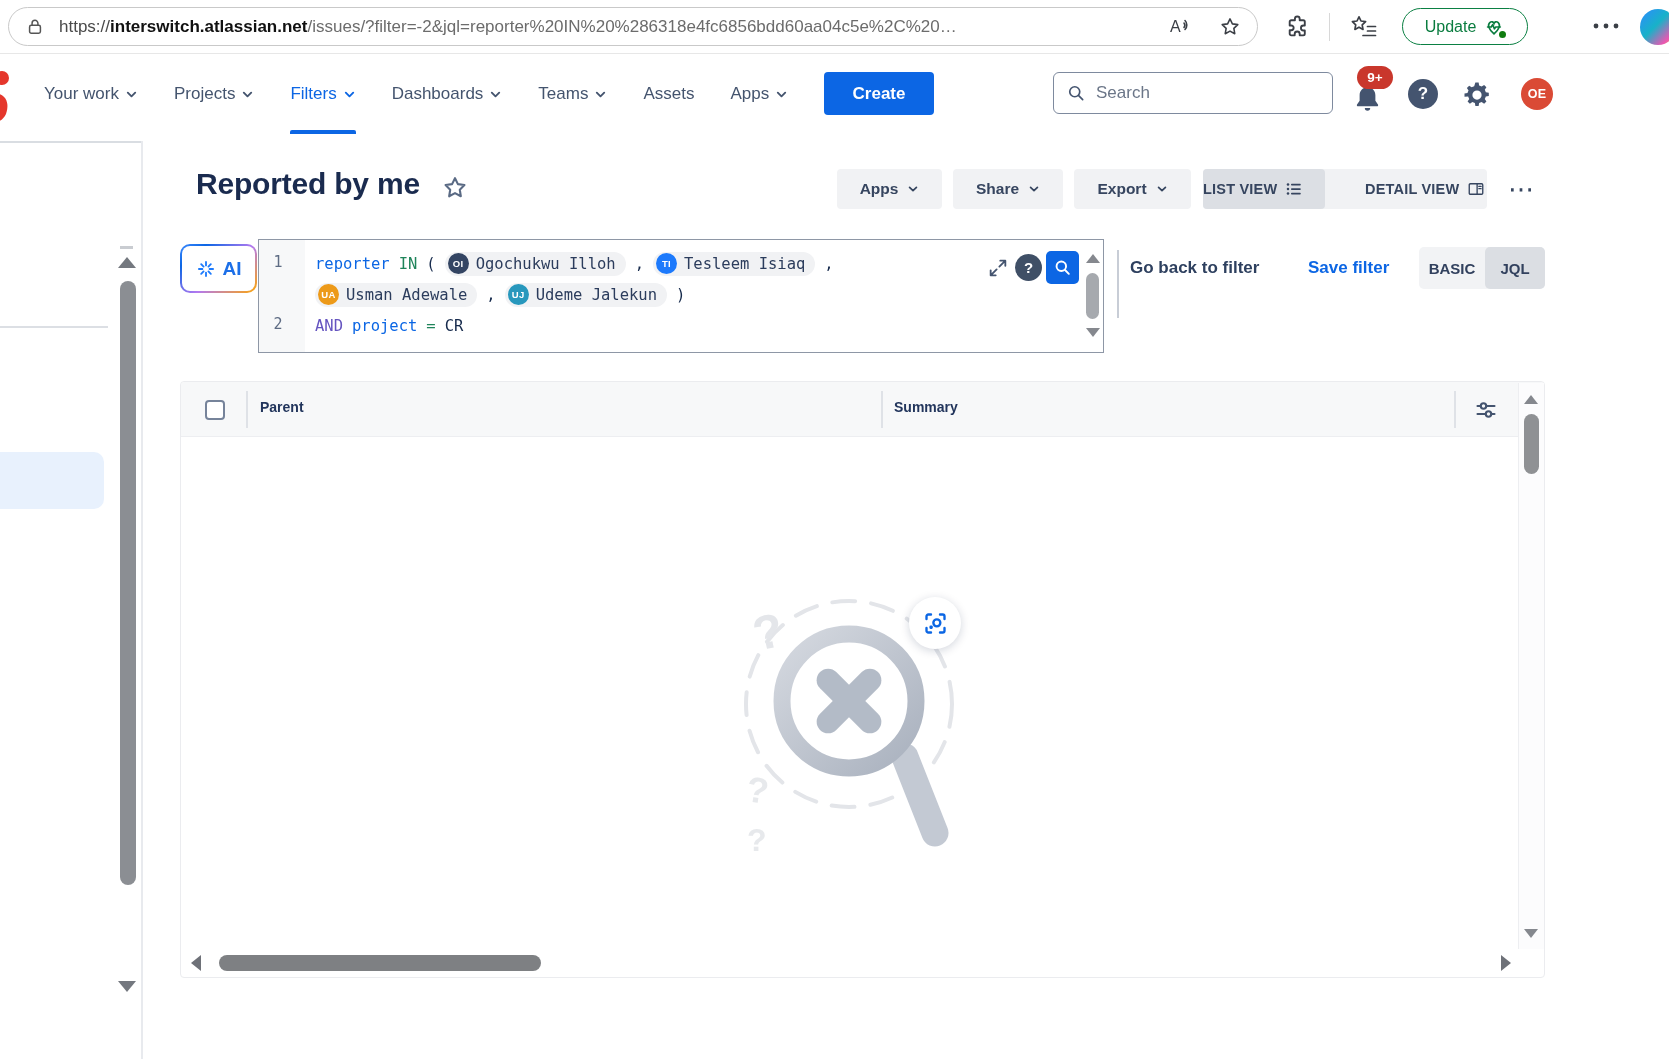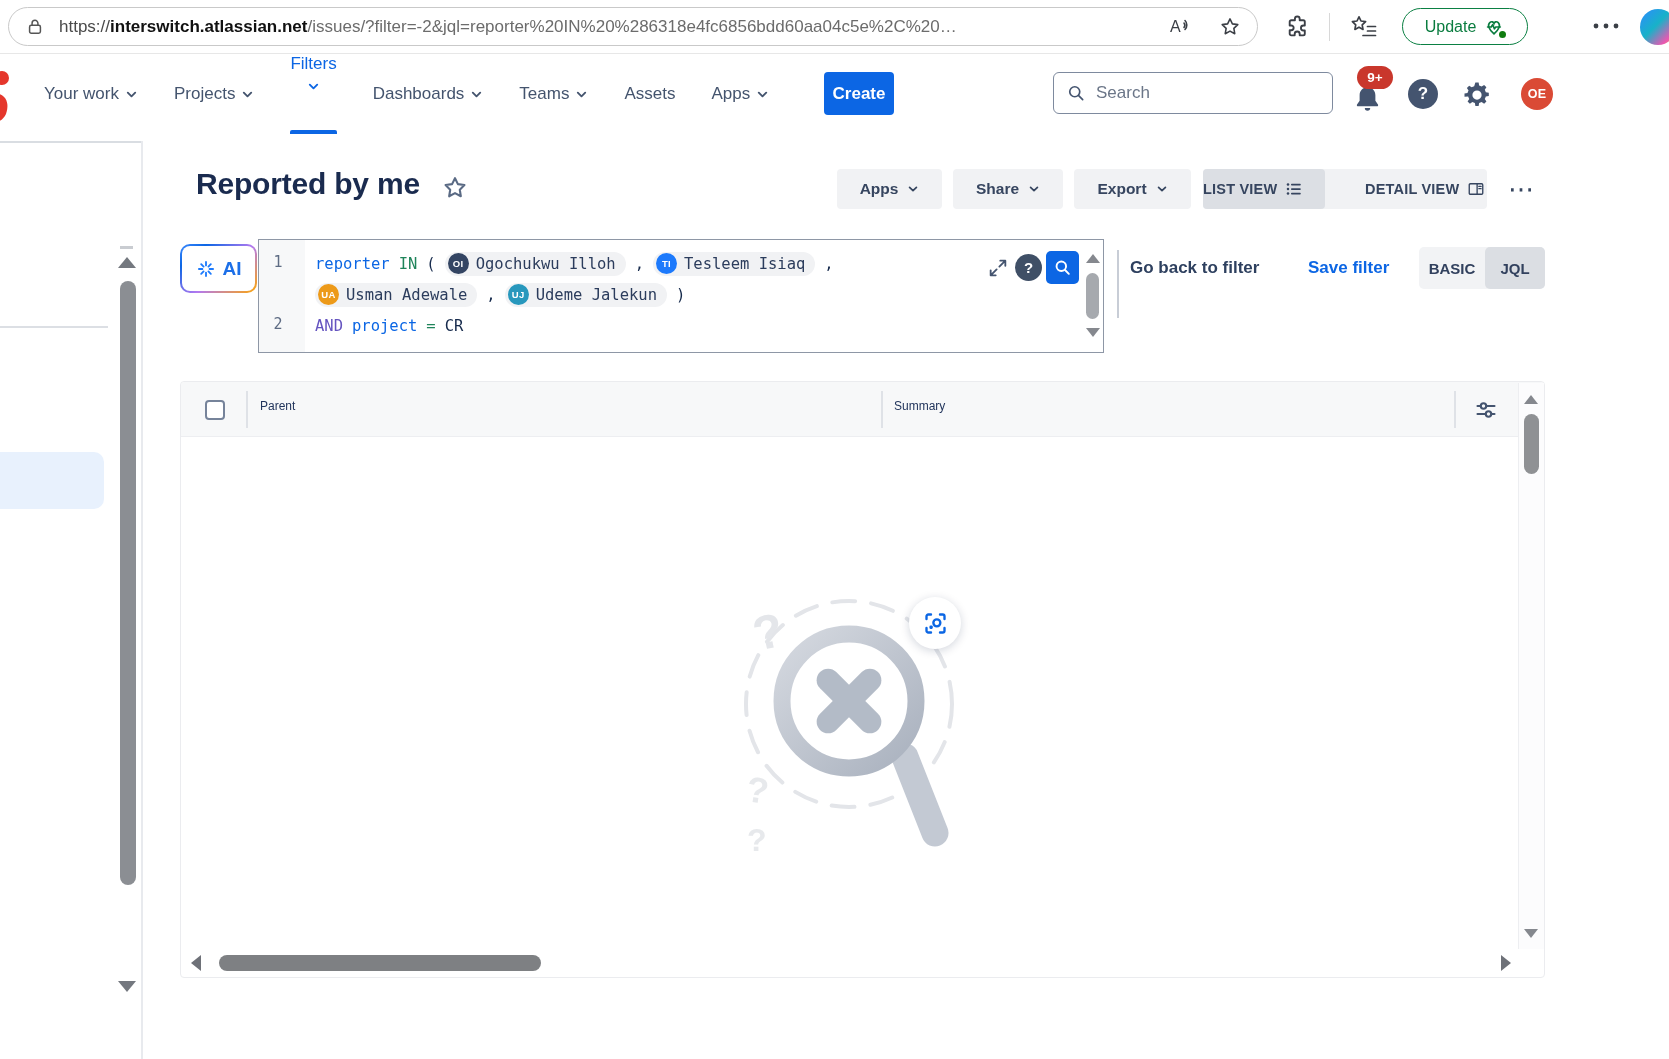--- a/index.html
+++ b/index.html
@@ -17,23 +17,23 @@
   .url-path { color:#6c6c6c; }
   .chrome-ic { color:#3B3F46; display:flex; align-items:center; justify-content:center; }
   .chrome-divider { position:absolute; left:1329px; top:13px; width:1px; height:28px; background:#D8D8D8; }
   .update-btn { position:absolute; left:1402px; top:8px; width:126px; height:37px; border:1.5px solid #0B8043; border-radius:19px; background:#fff; display:flex; align-items:center; justify-content:center; gap:7px; color:#0A7C3F; font-size:16px; }
   .copilot { position:absolute; left:1640px; top:9px; width:36px; height:36px; border-radius:50%; background:linear-gradient(135deg,#2E8BFF 0%,#18B2C8 45%,#E957B2 80%,#F7B12F 100%); }
 
   
   .jira-nav { position:absolute; left:0; top:54px; width:1669px; height:80px; background:#fff; }
   .nav-items { position:absolute; left:44px; top:0; height:80px; display:flex; align-items:stretch; gap:36px; }
   .nav-item { display:flex; align-items:center; gap:6px; font-size:17px; font-weight:500; color:#44546E; position:relative; cursor:pointer; }
-  .nav-item.active { color:#0C66E4;flex-direction:column; }
+  .nav-item.active { color:#0C66E4; }
   .nav-item.active .underline { position:absolute; left:0; right:0; bottom:0; height:4px; background:#0C66E4; border-radius:2px 2px 0 0; }
-  .create-btn { position:absolute; left:824px; top:18px; width:70px; height:43px; background:#0C66E4; color:#fff; font-size:17px; font-weight:600; border-radius:4px; display:flex; align-items:center; justify-content:center; cursor:pointer; }
+  .create-btn { position:absolute; left:824px; top:18px; width:110px; height:43px; background:#0C66E4; color:#fff; font-size:17px; font-weight:600; border-radius:4px; display:flex; align-items:center; justify-content:center; cursor:pointer; }
   .nav-search { position:absolute; left:1053px; top:18px; width:280px; height:42px; border:1px solid #7E8A9E; border-radius:6px; display:flex; align-items:center; padding-left:12px; gap:10px; background:#fff; }
   .nav-search input { border:none; outline:none; font-size:17px; color:#44546E; width:210px; font-family:"Liberation Sans",sans-serif; }
   .nav-search input::placeholder { color:#6B7688; }
   .notif-badge { position:absolute; left:1357px; top:12px; min-width:36px; height:23px; background:#C9372C; border-radius:12px; color:#fff; font-size:13.5px; font-weight:700; display:flex; align-items:center; justify-content:center; }
   .help-circle { position:absolute; left:1408px; top:25px; width:30px; height:30px; border-radius:50%; background:#44546F; color:#fff; font-size:17px; font-weight:700; display:flex; align-items:center; justify-content:center; }
   .avatar { position:absolute; left:1521px; top:24px; width:32px; height:32px; border-radius:50%; background:#DA4A35; color:#fff; font-size:12.5px; font-weight:700; display:flex; align-items:center; justify-content:center; letter-spacing:.3px; }
 
   
   .sb-topline { position:absolute; left:0; top:141px; width:141px; height:2px; background:#D9DDE2; }
   .sb-vline { position:absolute; left:141px; top:141px; width:2px; height:918px; background:#E8EAEE; }
@@ -81,21 +81,21 @@
   .go-back { position:absolute; left:1130px; top:258px; font-size:17px; font-weight:600; color:#2E405F; cursor:pointer; }
   .save-filter { position:absolute; left:1308px; top:258px; font-size:17px; font-weight:600; color:#0C66E4; cursor:pointer; }
   .mode-toggle { position:absolute; left:1419px; top:247px; height:42px; background:#F2F3F5; border-radius:5px; display:flex; align-items:center; padding:0; }
   .mode-seg { height:42px; display:flex; align-items:center; justify-content:center; font-size:15px; font-weight:600; color:#32415E; border-radius:5px; cursor:pointer; }
   .mode-seg.sel { background:#DBDEE3; }
 
   
   .table-frame { position:absolute; left:180px; top:381px; width:1365px; height:597px; border:1px solid #EBECEF; border-radius:4px; background:#fff; }
   .table-header { position:absolute; left:0; top:0; width:100%; height:55px; background:#F7F8F9; border-bottom:1px solid #EDEEF1; border-radius:4px 4px 0 0; }
   .th-sep { position:absolute; top:9px; width:2px; height:37px; background:#DFE2E7; }
-  .th-label { position:absolute; top:17px; font-size:12px; font-weight:400; color:#22355C; }
+  .th-label { position:absolute; top:17px; font-size:14px; font-weight:700; color:#22355C; }
   .checkbox { position:absolute; left:24px; top:18px; width:20px; height:20px; border:2px solid #76839A; border-radius:4px; background:#fff; cursor:pointer; }
   .vsb-col { position:absolute; right:0; top:1px; width:26px; height:566px; border-left:1px solid #EDEEF1; background:#FCFCFD; }
   .vsb-thumb { position:absolute; left:5px; top:31px; width:15px; height:60px; background:#8F9194; border-radius:8px; }
   .hsb-thumb { position:absolute; left:38px; top:573px; width:322px; height:16px; background:#7E8083; border-radius:8px; }
   .empty-badge { position:absolute; left:728px; top:215px; width:52px; height:52px; border-radius:50%; background:#fff; box-shadow:0 2px 10px rgba(9,30,66,.18); display:flex; align-items:center; justify-content:center; cursor:pointer; }
   .empty-text { position:absolute; left:0; top:455px; width:1339px; text-align:center; font-size:27.5px; font-weight:700; color:#15294E; }
 </style>
 </head>
 <body>
 

